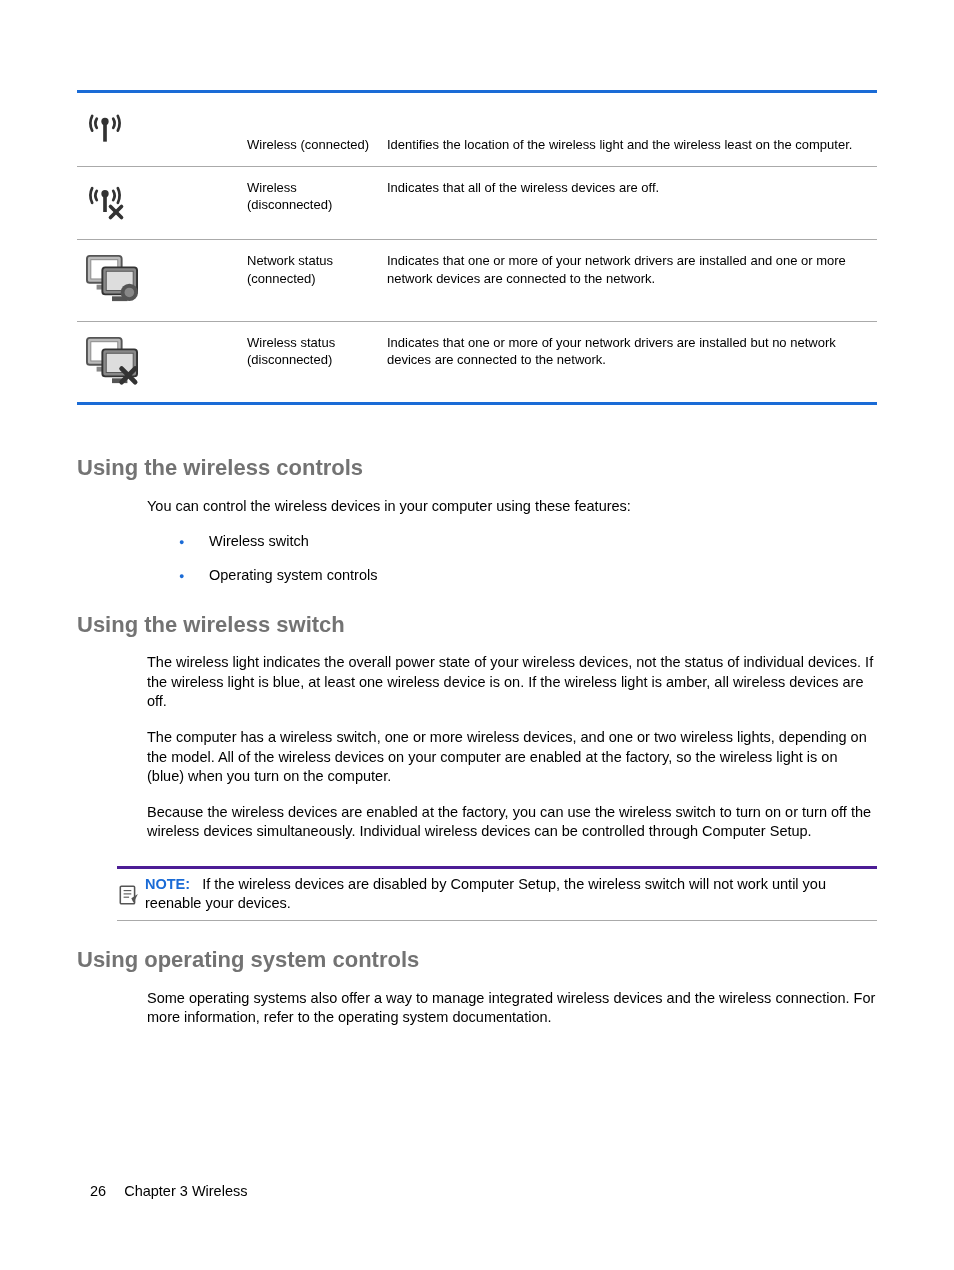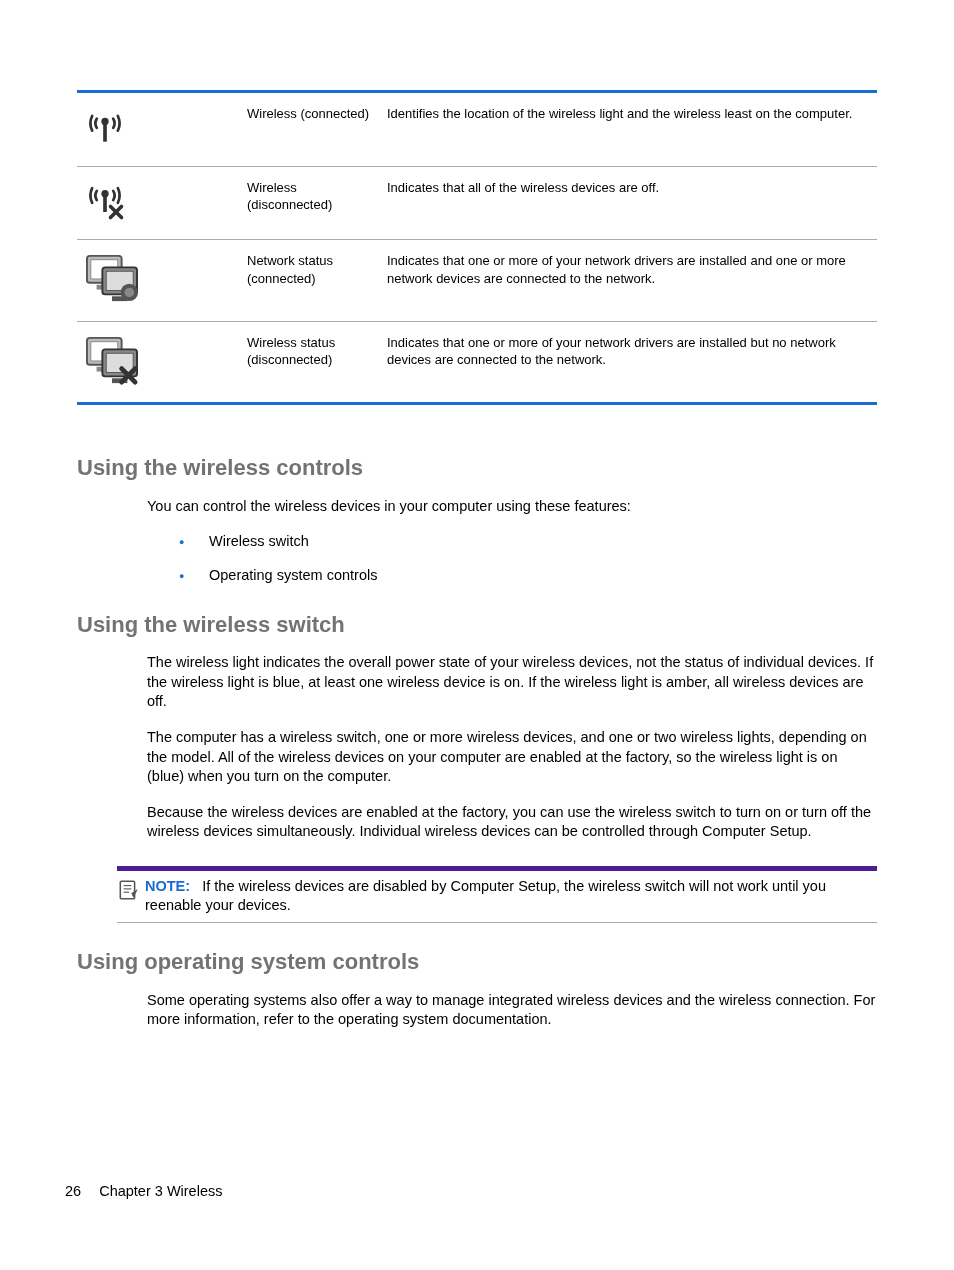--- a/index.html
+++ b/index.html
@@ -18,21 +18,21 @@
     border-top: 3px solid #1a6bd6;
     border-bottom: 3px solid #1a6bd6;
     margin-bottom: 48px;
   }
   .row {
     display: flex;
     border-top: 1px solid #aaa;
     padding: 12px 0;
     font-size: 13px;
   }
-  .row.first { border-top: none; }
+  .row.first { border-top: none; align-items: flex-end; }
   .row .icon-col { width: 170px; padding-left: 6px; }
   .row .label-col { width: 140px; padding-right: 14px; }
   .row .desc-col { flex: 1; padding-right: 4px; }
   .icon-svg { width: 44px; height: 44px; }
   .icon-svg.big { width: 58px; height: 52px; }
   h2 {
     color: #737373;
     font-weight: bold;
     font-size: 22px;
     margin: 0 0 14px 0;
@@ -52,34 +52,34 @@
   ul.bullets li::before {
     content: "●";
     color: #1a6bd6;
     position: absolute;
     left: 0;
     top: 4px;
     font-size: 9px;
   }
   .note-block {
     display: flex;
-    align-items: flex-start;
-    border-top: 5px solid #4c1d95;
+    align-items: center;
+    border-top: 3px solid #4c1d95;
     border-bottom: 1px solid #aaa;
     padding: 6px 0;
     margin-left: 40px;
     margin-bottom: 24px;
     font-size: 14.5px;
   }
   .note-icon { width: 22px; flex-shrink: 0; margin-right: 6px; margin-top:2px;}
   .note-label { color: #1a6bd6; font-weight: bold; }
   .footer {
     position: absolute;
     bottom: 68px;
-    left: 65px;
+    left: 90px;
     font-size: 14.5px;
   }
   .page-num { margin-right: 14px; }
 </style>
 </head>
 <body>
 
 <div class="table">
 
   <div class="row first">

